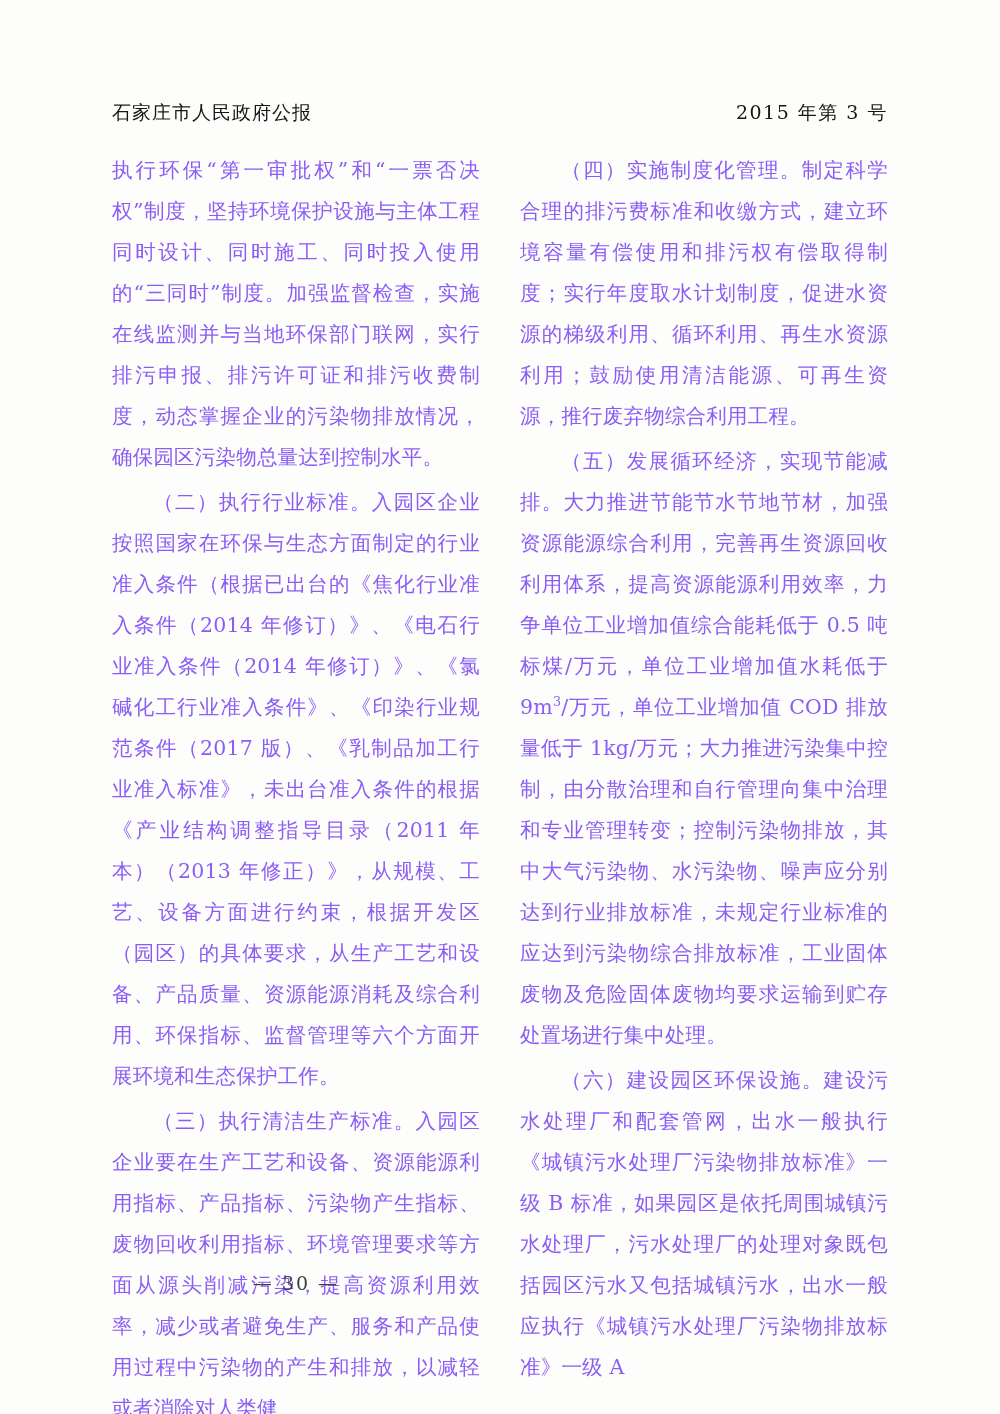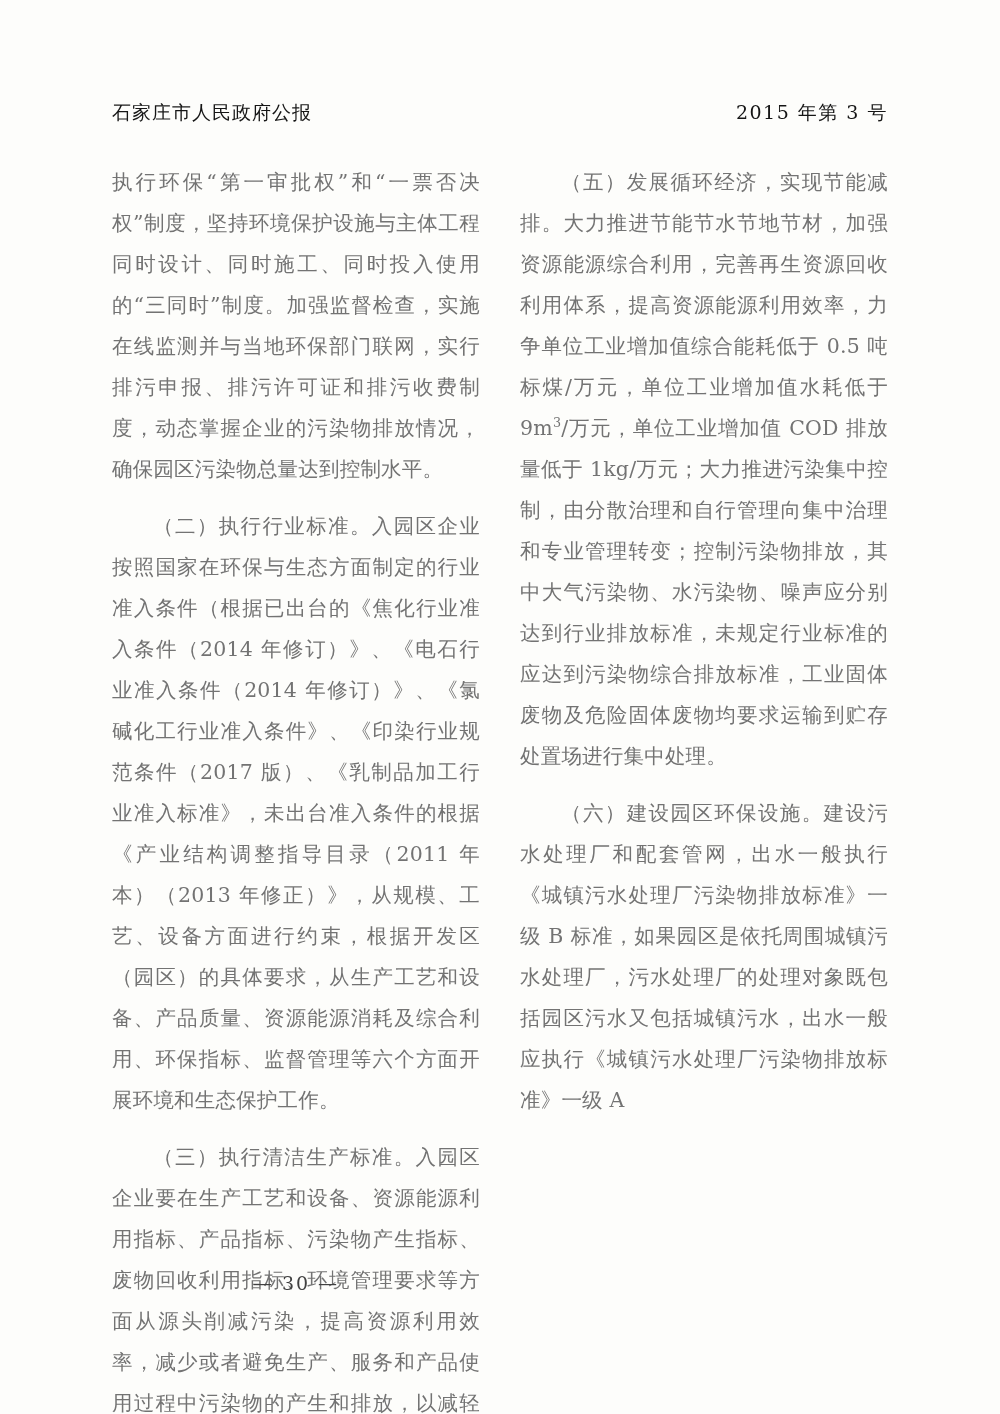--- a/index.html
+++ b/index.html
@@ -49,27 +49,27 @@
     left: 112px;
     top: 146px;
     width: 776px;
     display: flex;
     gap: 40px;
   }
   .col {
     width: 368px;
   }
   p.para {
-    margin: 16px 0 0 0;
+    margin: 4px 0 0 0;
     font-size: 20.5px;
     line-height: 41px;
     text-align: justify;
     text-justify: inter-ideograph;
     letter-spacing: 0.2px;
-    color: #737373;
+    color: #8b5cf6;
   }
   p.indent {
     text-indent: 2em;
   }
   .footer {
     position: absolute;
     left: 112px;
     top: 1272px;
     width: 368px;
     text-align: center;
@@ -96,20 +96,21 @@
 
   <div class="columns">
 
     <div class="col">
       <p class="para">执行环保“第一审批权”和“一票否决权”制度，坚持环境保护设施与主体工程同时设计、同时施工、同时投入使用的“三同时”制度。加强监督检查，实施在线监测并与当地环保部门联网，实行排污申报、排污许可证和排污收费制度，动态掌握企业的污染物排放情况，确保园区污染物总量达到控制水平。</p>
       <p class="para indent">（二）执行行业标准。入园区企业按照国家在环保与生态方面制定的行业准入条件（根据已出台的《焦化行业准入条件（2014 年修订）》、《电石行业准入条件（2014 年修订）》、《氯碱化工行业准入条件》、《印染行业规范条件（2017 版）、《乳制品加工行业准入标准》，未出台准入条件的根据《产业结构调整指导目录（2011 年本）（2013 年修正）》，从规模、工艺、设备方面进行约束，根据开发区（园区）的具体要求，从生产工艺和设备、产品质量、资源能源消耗及综合利用、环保指标、监督管理等六个方面开展环境和生态保护工作。</p>
       <p class="para indent">（三）执行清洁生产标准。入园区企业要在生产工艺和设备、资源能源利用指标、产品指标、污染物产生指标、废物回收利用指标、环境管理要求等方面从源头削减污染，提高资源利用效率，减少或者避免生产、服务和产品使用过程中污染物的产生和排放，以减轻或者消除对人类健</p>
     </div>
 
     <div class="col">
+      <p class="para indent">（四）实施制度化管理。制定科学合理的排污费标准和收缴方式，建立环境容量有偿使用和排污权有偿取得制度；实行年度取水计划制度，促进水资源的梯级利用、循环利用、再生水资源利用；鼓励使用清洁能源、可再生资源，推行废弃物综合利用工程。</p>
       <p class="para indent"><span>（五）发展循环经济，实现节能减排。大力推进节能节水节地节材，加强资源能源综合利用，完善再生资源回收利用体系，提高资源能源利用效率，力争单位工业增加值综合能耗低于 0.5 吨标煤/万元，单位工业增加值水耗低于 9m</span><sup class="num">3</sup><span>/万元，单位工业增加值 COD 排放量低于 1kg/万元；大力推进污染集中控制，由分散治理和自行管理向集中治理和专业管理转变；控制污染物排放，其中大气污染物、水污染物、噪声应分别达到行业排放标准，未规定行业标准的应达到污染物综合排放标准，工业固体废物及危险固体废物均要求运输到贮存处置场进行集中处理。</span></p>
       <p class="para indent">（六）建设园区环保设施。建设污水处理厂和配套管网，出水一般执行《城镇污水处理厂污染物排放标准》一级 B 标准，如果园区是依托周围城镇污水处理厂，污水处理厂的处理对象既包括园区污水又包括城镇污水，出水一般应执行《城镇污水处理厂污染物排放标准》一级 A</p>
     </div>
 
   </div>
 
   <div class="footer">— 30 —</div>
 
 </div>
 

